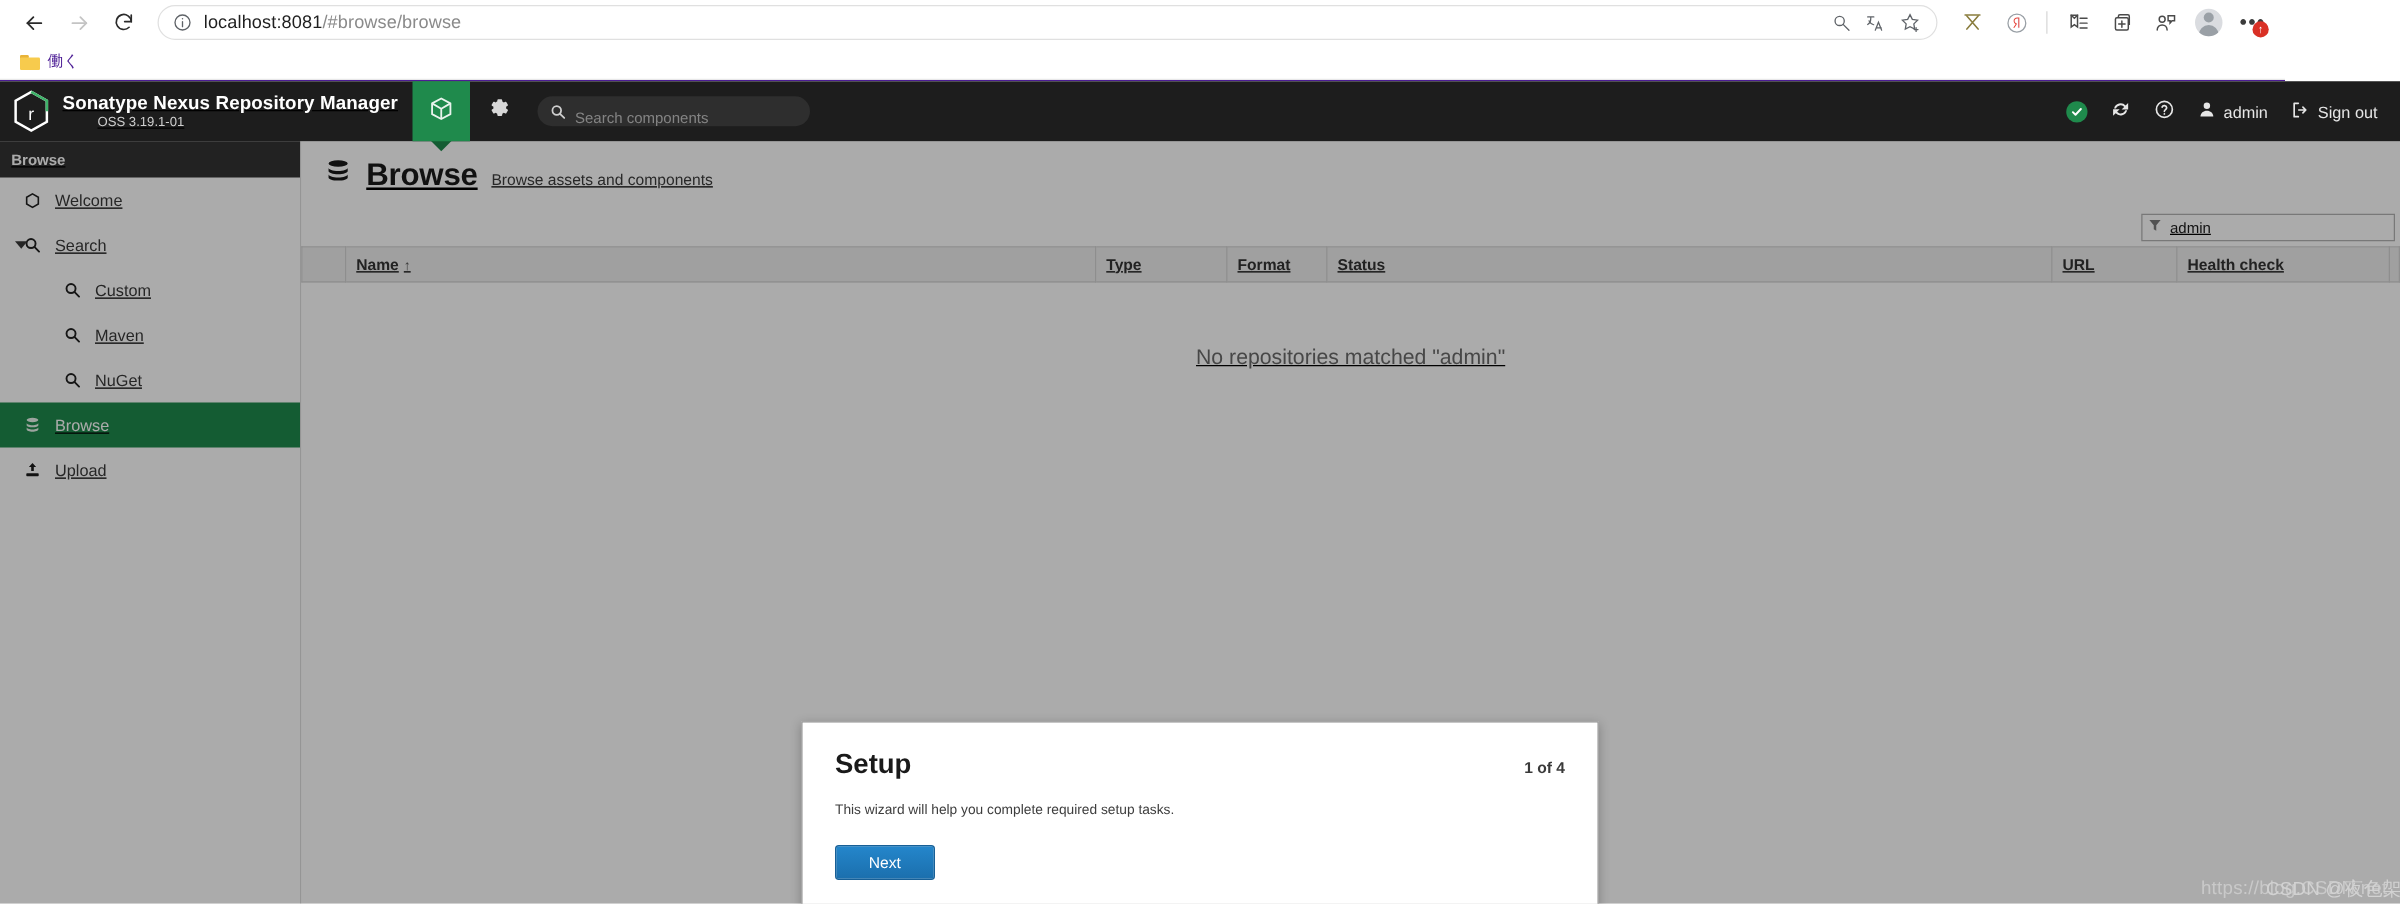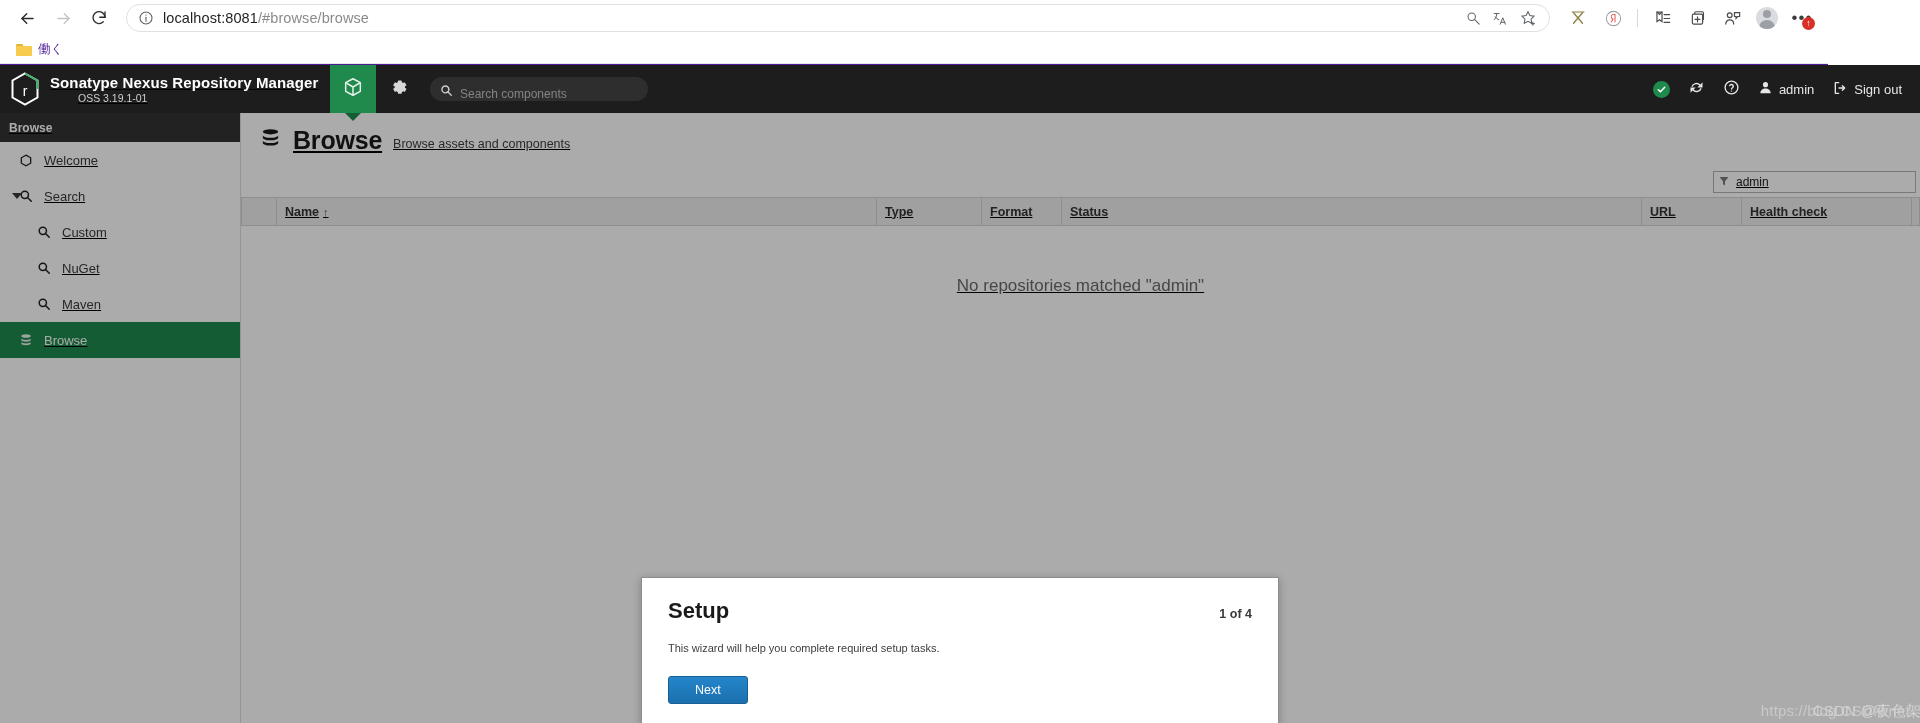--- a/index.html
+++ b/index.html
@@ -253,21 +253,21 @@
   }
   .nx-side-item {
     height: 36px;
     display: flex;
     align-items: center;
     font-size: 13px;
     color: #3a3a3a;
     padding-left: 18px;
     gap: 10px;
   }
-  .nx-side-item.sub { padding-left: 36px; }
+  .nx-side-item.sub { padding-left: 50px; }
   .nx-side-item.active {
     background: #1f8a4c;
     color: #ffffff;
   }
   .nx-side-item .si-ico {
     width: 16px; height: 16px;
     display: flex; align-items: center; justify-content: center;
     flex: none;
   }
   .nx-caret {
@@ -663,44 +663,53 @@
         <span>Custom</span>
       </div>
 
       <div class="nx-side-item sub">
         <span class="si-ico">
           <svg width="14" height="14" viewBox="0 0 24 24" fill="none" stroke="#222" stroke-width="2.6">
               <circle cx="10" cy="10" r="6.2"></circle>
               <path d="M14.6 14.6L21 21" stroke-linecap="round"></path>
             </svg>
         </span>
-        <span>NuGet</span>
+        <span>Maven</span>
       </div>
 
       <div class="nx-side-item sub">
         <span class="si-ico">
           <svg width="14" height="14" viewBox="0 0 24 24" fill="none" stroke="#222" stroke-width="2.6">
               <circle cx="10" cy="10" r="6.2"></circle>
               <path d="M14.6 14.6L21 21" stroke-linecap="round"></path>
             </svg>
         </span>
-        <span>Maven</span>
+        <span>NuGet</span>
       </div>
 
       <div class="nx-side-item active">
         <span class="si-ico">
           <svg width="14" height="14" viewBox="0 0 24 24" fill="#e9f5ed">
               <ellipse cx="12" cy="5.2" rx="8" ry="3"></ellipse>
               <path d="M4 9.2c0 1.7 3.6 3 8 3s8-1.3 8-3v3c0 1.7-3.6 3-8 3s-8-1.3-8-3z"></path>
               <path d="M4 15.2c0 1.7 3.6 3 8 3s8-1.3 8-3v3c0 1.7-3.6 3-8 3s-8-1.3-8-3z"></path>
             </svg>
         </span>
         <span>Browse</span>
       </div>
 
+      <div class="nx-side-item">
+        <span class="si-ico">
+          <svg width="14" height="14" viewBox="0 0 24 24" fill="#1a1a1a">
+              <path d="M12 2.5l5 5.5h-3.2v5.4h-3.6V8H7z"></path>
+              <rect x="3.5" y="16.5" width="17" height="4.2" rx="1"></rect>
+            </svg>
+        </span>
+        <span>Upload</span>
+      </div>
     </div>
 
     <div class="nx-content">
       <div class="page-head">
         <span class="db-ico">
           <svg width="23" height="23" viewBox="0 0 24 24" fill="#1a1a1a">
               <ellipse cx="12" cy="5" rx="8" ry="2.7"></ellipse>
               <path d="M4 8.6c0 1.5 3.6 2.7 8 2.7s8-1.2 8-2.7v2.6c0 1.5-3.6 2.7-8 2.7s-8-1.2-8-2.7z"></path>
               <path d="M4 14c0 1.5 3.6 2.7 8 2.7s8-1.2 8-2.7v2.6c0 1.5-3.6 2.7-8 2.7s-8-1.2-8-2.7z"></path>
             </svg>

